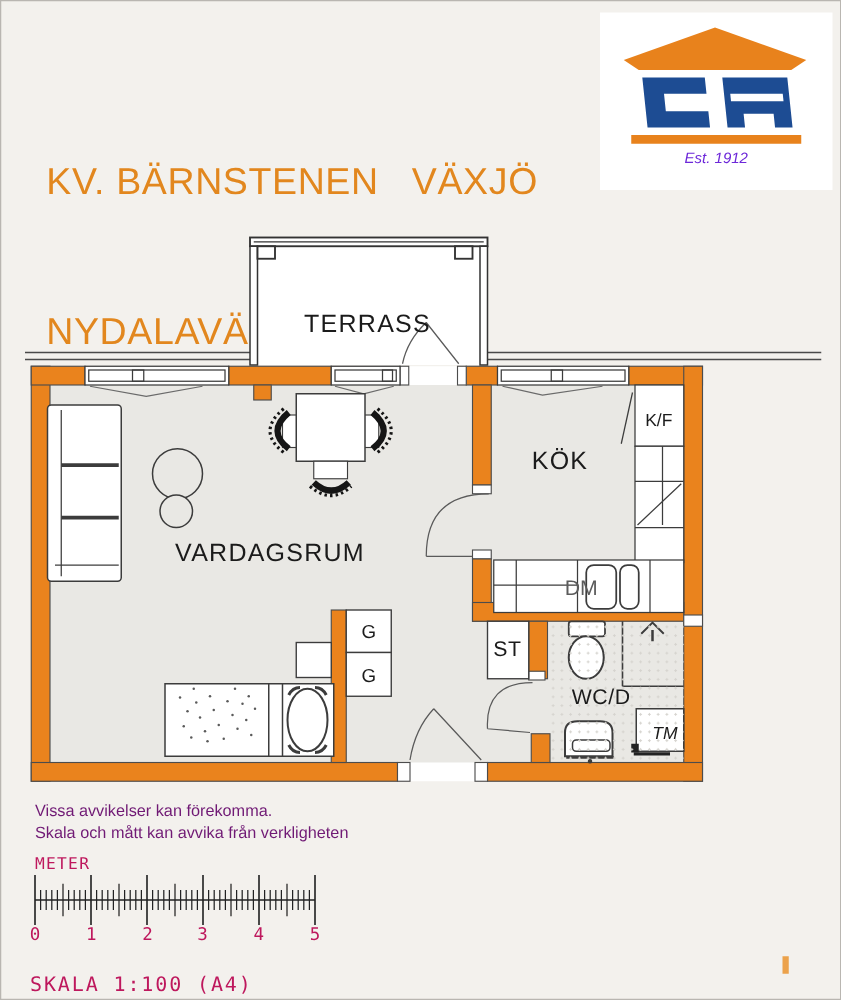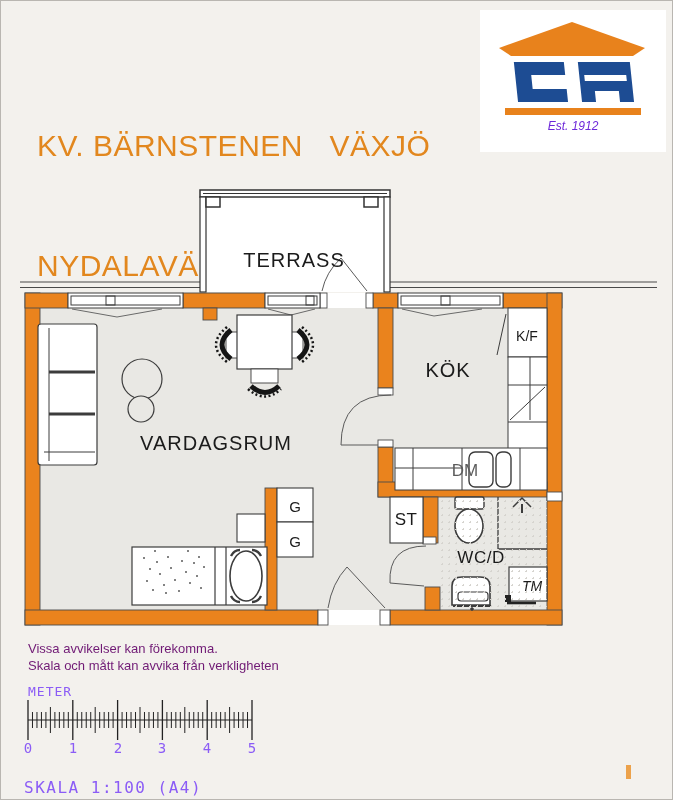--- a/index.html
+++ b/index.html
@@ -23,21 +23,21 @@
   .plabel{position:absolute;transform:translate(-50%,-50%);color:#1b1b1b;white-space:pre;}
   .lg{font-size:20px;letter-spacing:1px;}
   .md{font-size:17px;letter-spacing:.5px;text-align:right;}
   .dm{font-size:17px;color:#5c5c5c;}
   .sm{font-size:14px;text-align:right;}
   .g{font-size:15px;}
   .tile{position:absolute;left:439px;top:498px;width:108px;height:112px;
         background-image:radial-gradient(#d6d4cf 1px, rgba(0,0,0,0) 1px);background-size:7px 7px;}
   
   .disc{position:absolute;left:28px;color:#701a75;font-size:13px;line-height:17px;}
-  .cad{font-family:"DejaVu Sans Mono",monospace;color:#8b5cf6;}
+  .cad{font-family:"DejaVu Sans Mono",monospace;color:#be185d;}
   .meter{position:absolute;left:28px;top:684px;font-size:13px;letter-spacing:1px;}
   .rnum{position:absolute;top:740px;transform:translateX(-50%);font-size:14px;}
   .skala{position:absolute;left:24px;top:762px;font-size:16px;letter-spacing:1.5px;margin-top:16px;}
   .pagetick{position:absolute;left:626px;top:765px;width:5px;height:14px;background:#ECA24B;}
 </style>
 </head>
 <body>
 
 <div class="frame"></div>
 

